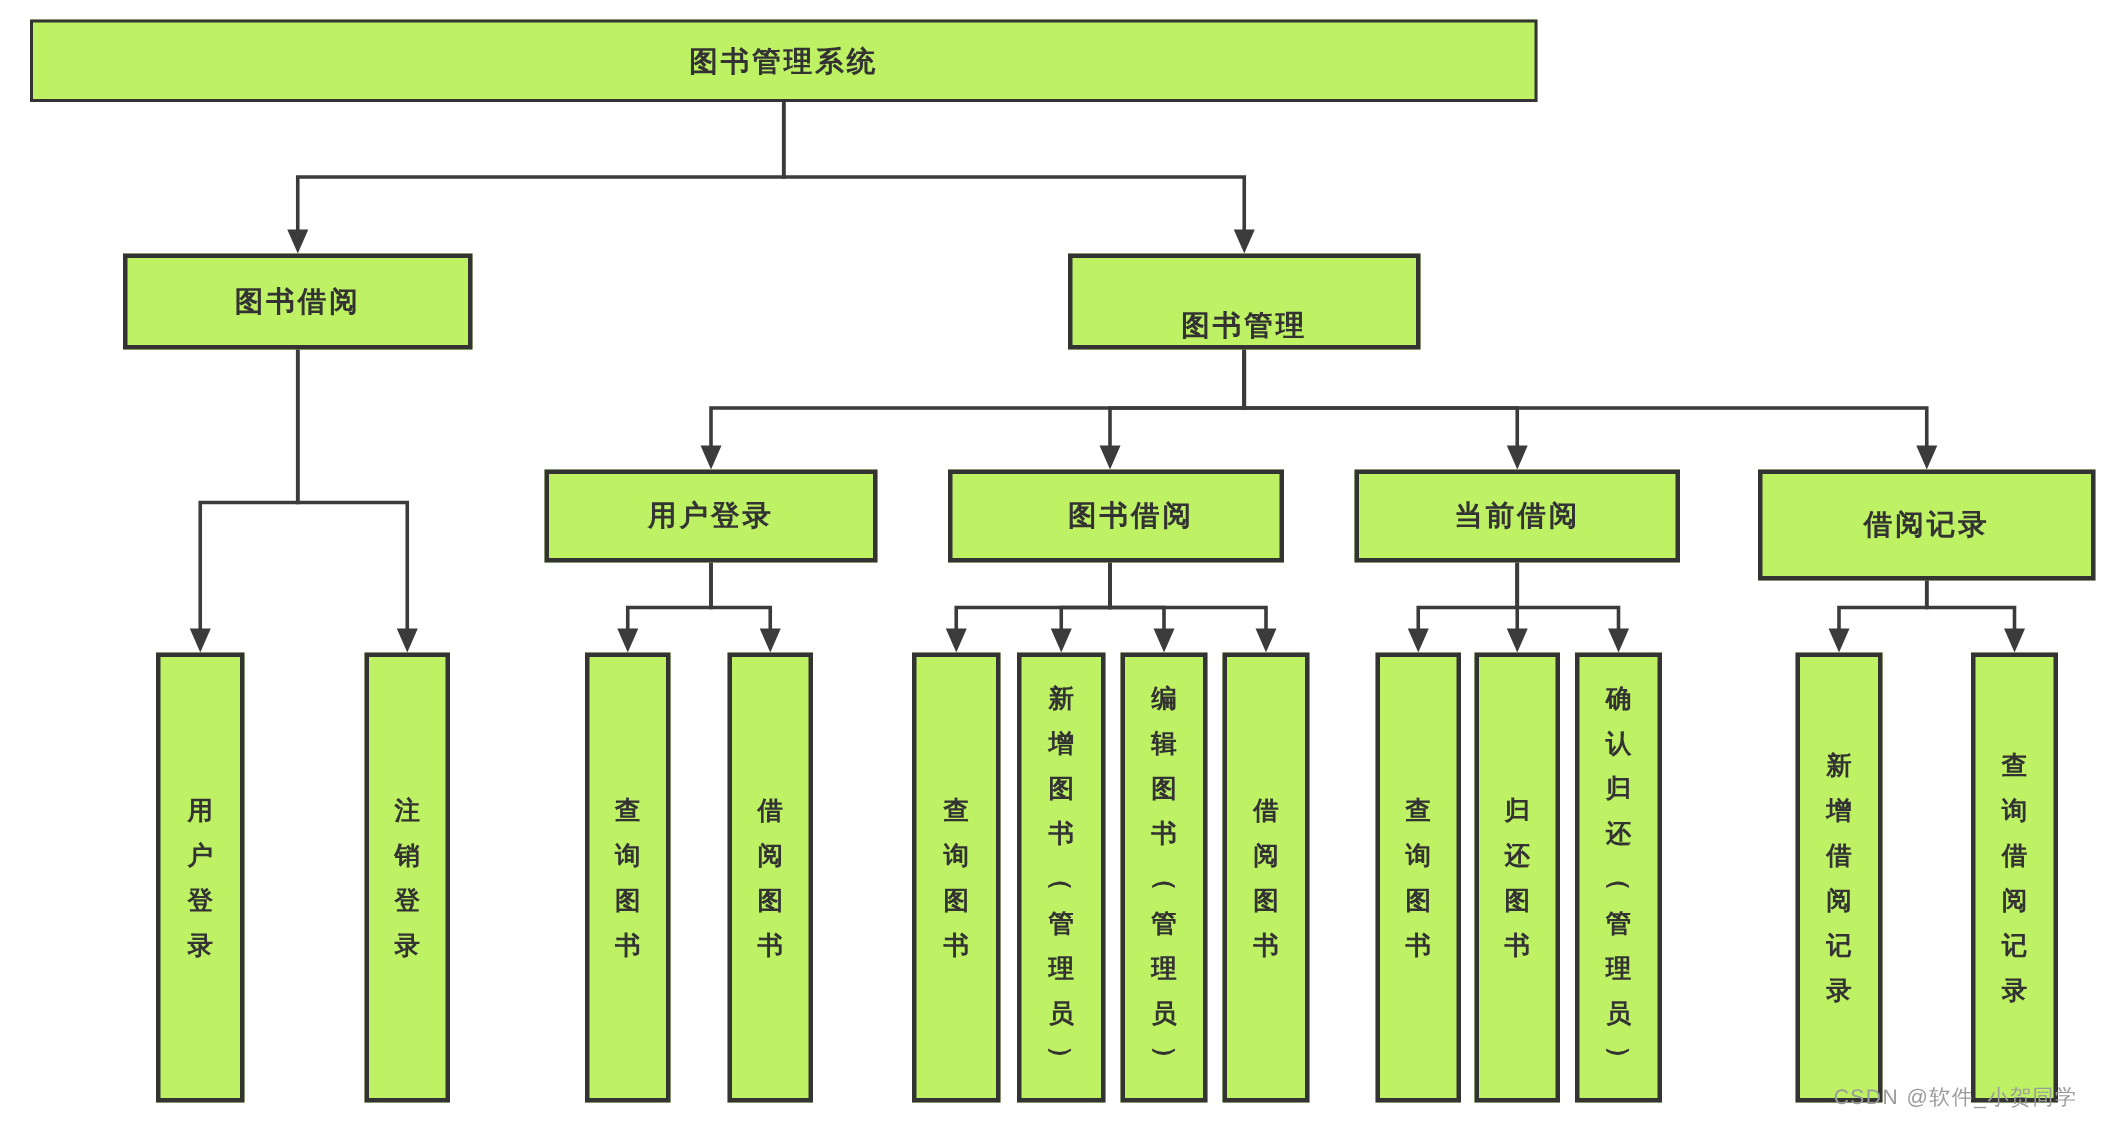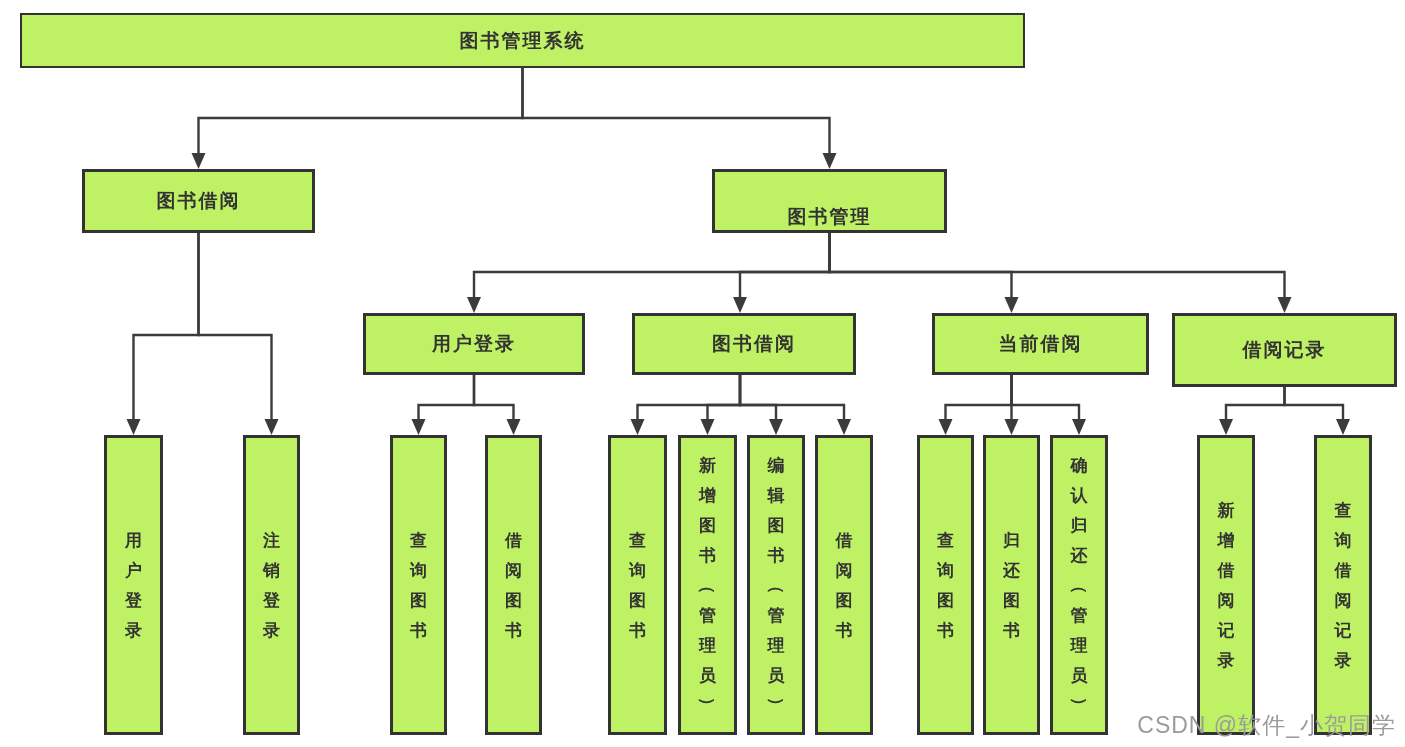--- a/index.html
+++ b/index.html
@@ -33,23 +33,23 @@
     flex-direction:column;
     align-items:center;
     gap:13px;
     font-size:17px;
     line-height:1;
   }
   .vchar{display:block;}
   .vchar.rot{transform:rotate(90deg);}
   #watermark{
     position:absolute;
-    right:9px;
+    right:20px;
     bottom:6px;
-    font-size:23px;
+    font-size:14px;
     color:#9b9b9b;
     letter-spacing:1px;
     white-space:nowrap;
   }
 </style>
 </head>
 <body>
 
 <div id="canvas">
   <svg id="edge-layer" xmlns="http://www.w3.org/2000/svg">
@@ -101,21 +101,21 @@
       </div>
       <div class="node h" style="left: 712px; top: 169px; width: 235px; height: 64px; align-items: flex-end;">
         <span class="hlabel">图书管理</span>
       </div>
       <div class="node h" style="left: 363px; top: 313px; width: 222px; height: 62px;">
         <span class="hlabel">用户登录</span>
       </div>
       <div class="node h" style="left: 632px; top: 313px; width: 224px; height: 62px; padding-left: 20px;">
         <span class="hlabel">图书借阅</span>
       </div>
-      <div class="node h" style="left: 932px; top: 313px; width: 217px; height: 62px; align-items: center;">
+      <div class="node h" style="left: 903px; top: 313px; width: 217px; height: 62px; align-items: center;">
         <span class="hlabel">当前借阅</span>
       </div>
       <div class="node h" style="left: 1172px; top: 313px; width: 225px; height: 74px;">
         <span class="hlabel">借阅记录</span>
       </div>
       <div class="node v" style="left: 104px; top: 435px; width: 59px; height: 300px;">
         <span class="vlabel">
           <span class="vchar">用</span>
           <span class="vchar">户</span>
           <span class="vchar">登</span>

